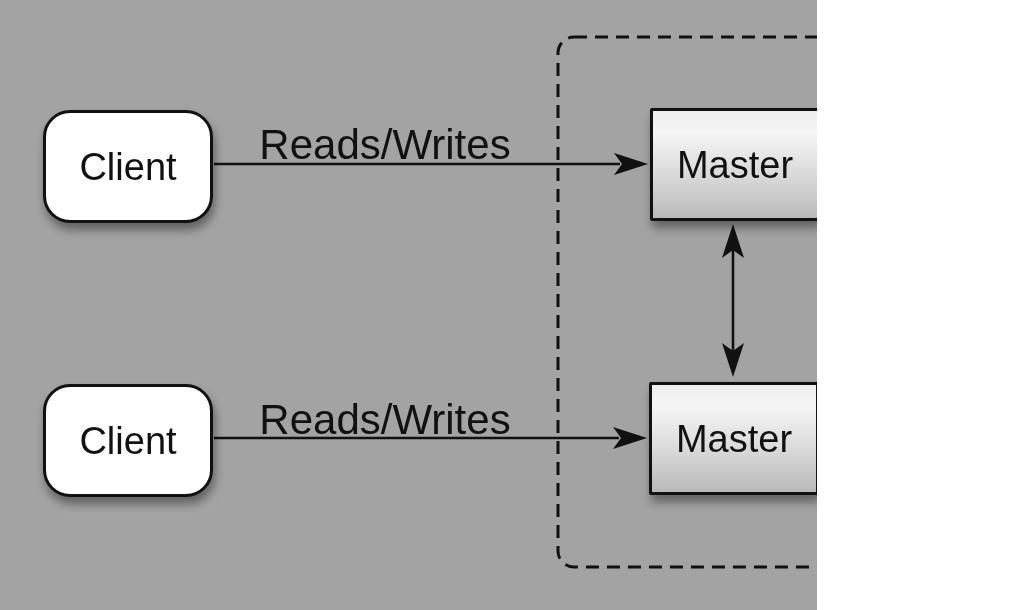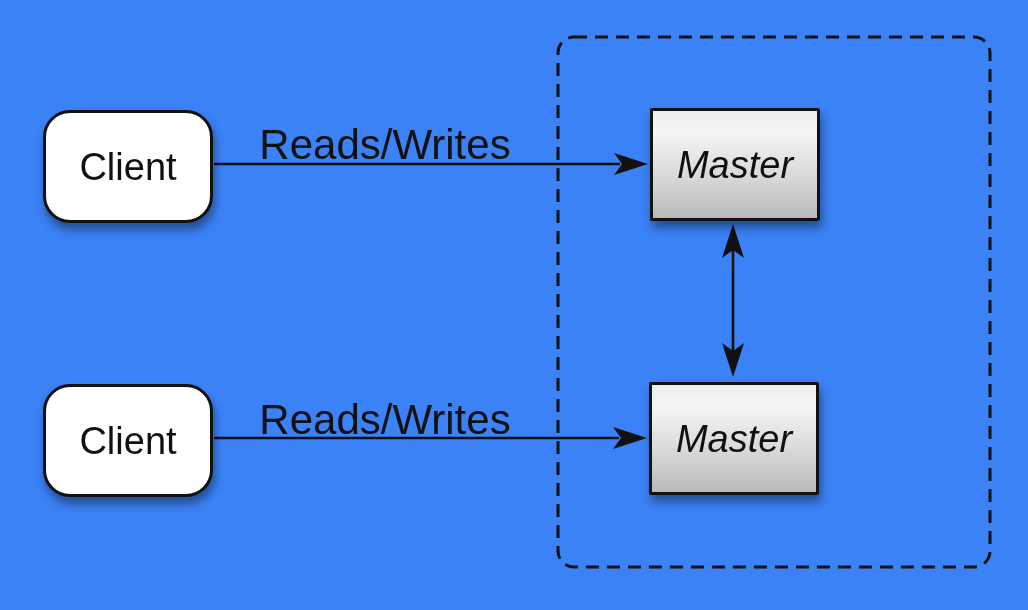--- a/index.html
+++ b/index.html
@@ -2,23 +2,23 @@
 <html><head>
 <meta charset="utf-8">
 <style>
   html, body {
     margin: 0;
     padding: 0;
     background: #ffffff;
   }
   .diagram {
     position: relative;
-    width: 1028px;
+    width: 817px;
     height: 610px;
-    background: #3b82f6;
+    background: #a3a3a3;
     font-family: "Liberation Sans", sans-serif;
     color: #111111;
     overflow: hidden;
   }
   .layer {
     position: absolute;
     left: 0;
     top: 0;
     width: 1028px;
     height: 610px;
@@ -36,21 +36,20 @@
     line-height: 1;
     box-shadow: 2px 7px 10px rgba(0,0,0,0.40);
   }
   .node.client {
     background: #ffffff;
     border-radius: 27px;
   }
   .node.master {
     background: linear-gradient(180deg, #ededed 0%, #f5f5f5 20%, #d8d8d8 62%, #b9b9b9 100%);
     border-radius: 2px;
-    font-style: italic;
   }
   .node-label {
     white-space: nowrap;
   }
   .edge-label {
     position: absolute;
     font-size: 42px;
     line-height: 42px;
     white-space: nowrap;
     margin-top: 20px;

